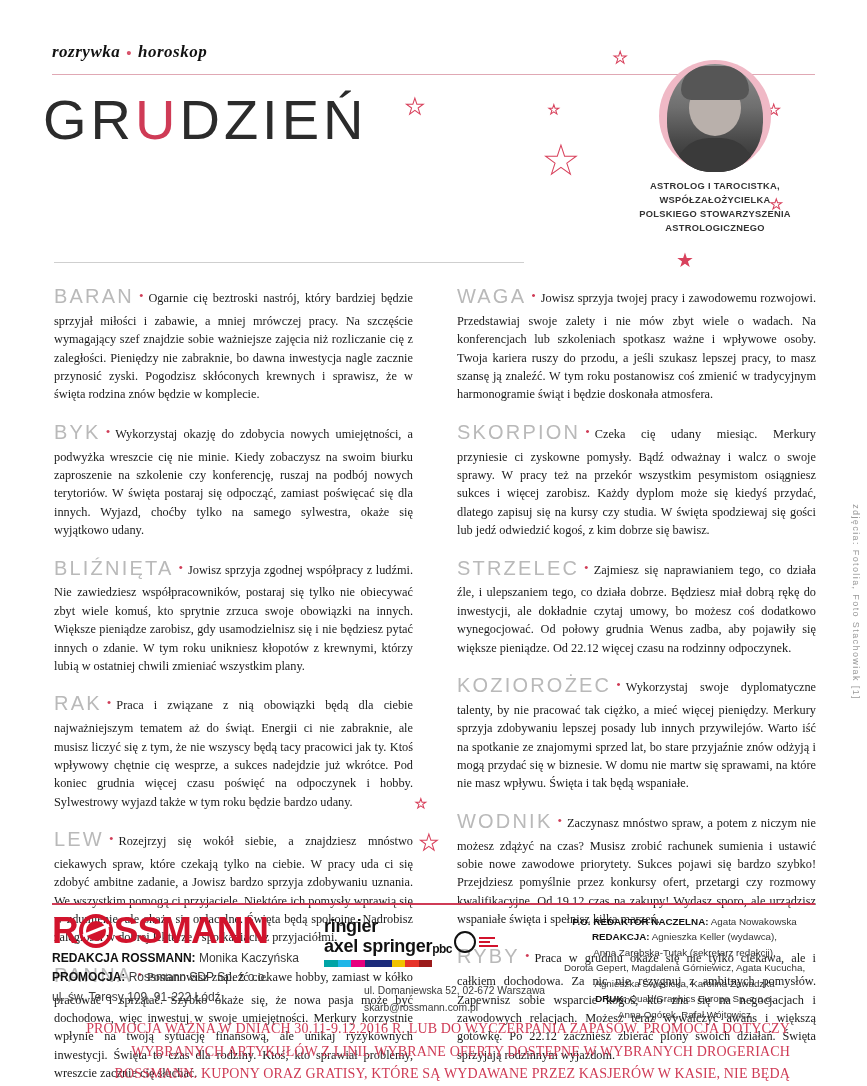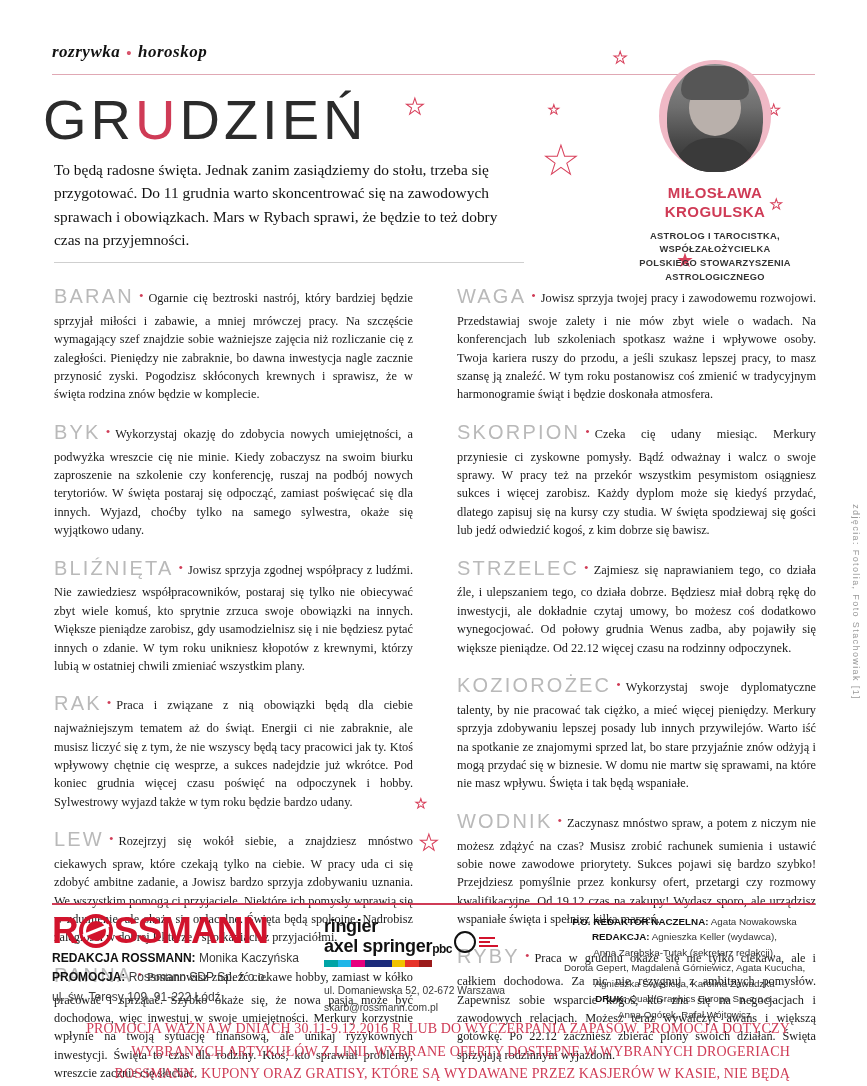--- a/index.html
+++ b/index.html
@@ -321,20 +321,21 @@
   .pbc-lines i:nth-child(1) { width: 16px; }
   .pbc-lines i:nth-child(2) { width: 11px; }
   .pbc-lines i:nth-child(3) { width: 19px; }
 
   .foot-mid-addr {
     margin-top: 16px;
     font-family: "Liberation Sans", sans-serif;
     font-size: 10.3px;
     line-height: 1.62;
     color: #3a3a3a;
+    margin-left: 40px;
   }
 
   .foot-right {
     flex: 1;
     text-align: center;
     font-family: "Liberation Sans", sans-serif;
     font-size: 9.8px;
     line-height: 1.58;
     color: #333;
     padding-top: 2px;
@@ -376,42 +377,39 @@
 
   <div class="kicker">
     <span>rozrywka</span><span class="dot">•</span><span>horoskop</span>
   </div>
   <div class="rule-top"></div>
 
   <h1 class="title">
     <span>GR</span><span class="accent">U</span><span>DZIEŃ</span>
   </h1>
 
-  <p class="intro">To będą radosne święta. Jednak zanim zasiądziemy do stołu, trzeba się przygotować. Do 11 grudnia warto skoncentrować się na zawodowych sprawach i obowiązkach. Mars w Rybach sprawi, że będzie to też dobry czas na przyjemności.</p>
   <div class="rule-intro"></div>
 
   <div class="star outline" style="left:405px; top:96px; font-size:22px;">★</div>
   <div class="star outline" style="left:548px; top:103px; font-size:13px;">★</div>
   <div class="star outline" style="left:767px; top:103px; font-size:15px;">★</div>
   <div class="star outline" style="left:613px; top:50px; font-size:16px;">★</div>
   <div class="star outline" style="left:543px; top:141px; font-size:40px;">★</div>
   <div class="star outline" style="left:770px; top:198px; font-size:14px;">★</div>
   <div class="star" style="left:676px; top:250px; font-size:20px;">★</div>
   <div class="star outline" style="left:415px; top:797px; font-size:13px;">★</div>
   <div class="star outline" style="left:419px; top:832px; font-size:22px;">★</div>
 
   <div class="astro">
     <div class="photo-wrap">
       <div class="photo-bg"></div>
       <div class="photo-face">
         <div class="photo-hair"></div>
       </div>
     </div>
-    <div class="astro-name" style="white-space:pre-line;">MIŁOSŁAWA
-KROGULSKA</div>
     <div class="astro-role" style="white-space:pre-line;">ASTROLOG I TAROCISTKA,
 WSPÓŁZAŁOŻYCIELKA
 POLSKIEGO STOWARZYSZENIA
 ASTROLOGICZNEGO</div>
   </div>
 
   <div class="cols">
     <div class="col">
       <p class="sign"><span class="sign-name">BARAN</span><span class="sign-bullet">•</span><span>Ogarnie cię beztroski nastrój, który bardziej będzie sprzyjał miłości i zabawie, a mniej mrówczej pracy. Na szczęście wymagający szef znajdzie sobie ważniejsze zajęcia niż rozliczanie cię z zaległości. Pieniędzy nie zabraknie, bo dawna inwestycja nagle zacznie przynosić zyski. Pogodzisz skłóconych krewnych i sprawisz, że w święta rodzina znów będzie w komplecie.</span></p>
       <p class="sign"><span class="sign-name">BYK</span><span class="sign-bullet">•</span><span>Wykorzystaj okazję do zdobycia nowych umiejętności, a podwyżka wreszcie cię nie minie. Kiedy zobaczysz na swoim biurku zaproszenie na szkolenie czy konferencję, ruszaj na podbój nowych terytoriów. W święta postaraj się odpocząć, zamiast poświęcać się dla innych. Wyjazd, choćby tylko na samego sylwestra, okaże się wyjątkowo udany.</span></p>

